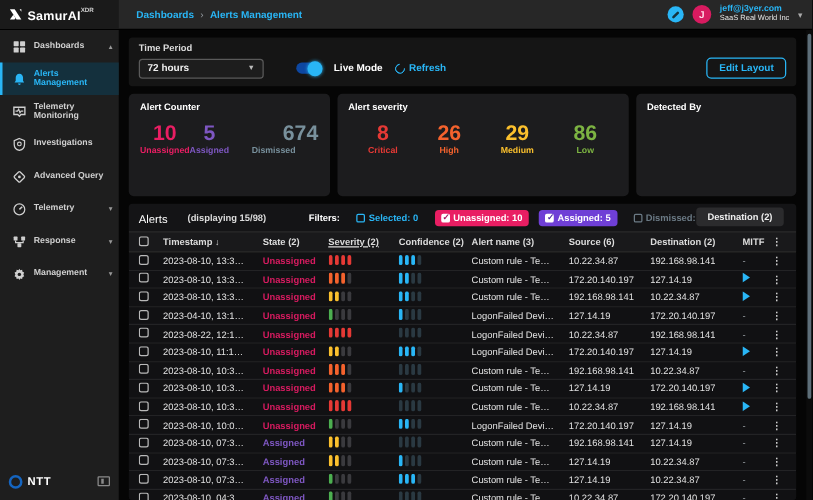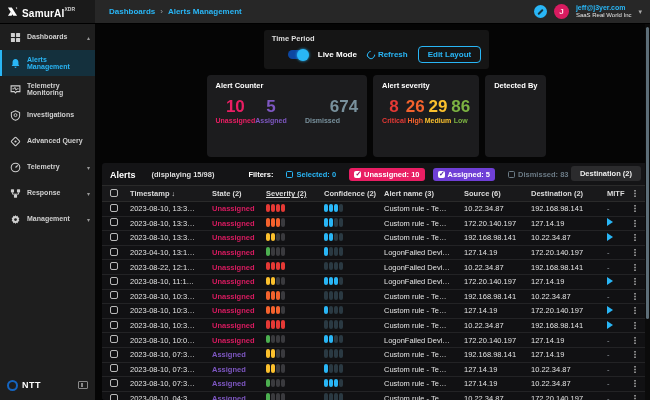--- a/index.html
+++ b/index.html
@@ -41,21 +41,21 @@
   .sb-ch { margin-left:auto; font-size:6px; color:#999; }
   .sb-foot { margin-top:auto; height:30px; display:flex; align-items:center; padding:0 7px; gap:4px; }
   .ntt-ring { width:11px; height:11px; border:2.5px solid #1565c0; border-radius:50%; }
   .ntt-txt { font-size:9px; font-weight:bold; color:#fff; letter-spacing:.5px; }
   .collapse-ic { margin-left:auto; width:10px; height:8px; border:1px solid #8a8a8a; border-radius:1px;
                  position:relative; }
   .collapse-ic::before { content:""; position:absolute; left:2px; top:1px; bottom:1px; width:2px; background:#8a8a8a; }
 
   
   .main { position:absolute; top:24px; left:95px; right:0; bottom:0; background:#050505;
-          padding:6px 0 0 8px; display:flex; flex-direction:column; overflow:hidden;align-items:center; }
+          padding:6px 13px 0 8px; display:flex; flex-direction:column; overflow:hidden; }
 
   
   .controls { background:#151515; border-radius:3px; padding:4px 8px 6px; flex-shrink:0; }
   .tp-label { font-size:7.5px; font-weight:bold; color:#ddd; margin-bottom:3px; }
   .ctl-row { display:flex; align-items:center; gap:10px; }
   .tp-select { width:100px; height:16px; background:#1d1d1d; border:1px solid #5a5a5a; border-radius:3px;
                display:flex; align-items:center; justify-content:space-between; padding:0 6px; cursor:pointer; }
   .tp-val { font-size:8px; font-weight:bold; color:#eee; }
   .tp-caret { font-size:6px; color:#bbb; }
   .toggle { width:20px; height:9px; background:#0d47a1; border-radius:5px; position:relative; margin-left:16px; cursor:pointer; }
@@ -79,21 +79,21 @@
   .stat-num { font-size:17px; font-weight:bold; line-height:1; }
   .stat-lb { font-size:7px; font-weight:bold; }
   .card-counter { flex:1.05; }
   .card-sev { flex:1.85; }
   .card-det { flex:0.95; }
 
   
   .alerts { background:#141416; border-radius:3px; margin-top:6px; flex:1; display:flex;
             flex-direction:column; overflow:hidden; }
   .al-head { display:flex; align-items:center; gap:8px; padding:5px 8px 4px; position:relative; }
-  .al-title { font-size:9px; font-weight:bold; color:#fff; }
+  .al-title { font-size:9px; font-weight:normal; color:#fff; }
   .al-disp { font-size:7.5px; font-weight:bold; color:#ddd; margin-left:8px; }
   .al-filters-lb { font-size:7.5px; font-weight:bold; color:#fff; margin-left:26px; }
   .chip { display:flex; align-items:center; gap:3px; font-size:7.5px; font-weight:bold;
           border-radius:3px; padding:2px 5px; cursor:pointer; }
   .chip .cbx { width:7px; height:7px; border-radius:1.5px; border:1.5px solid; position:relative; }
   .chip.c-cyan { color:#29b6f6; } .chip.c-cyan .cbx { border-color:#29b6f6; }
   .chip.c-gray { color:#6b7a85; } .chip.c-gray .cbx { border-color:#6b7a85; }
   .chip.c-pink { background:#e91e63; color:#fff; }
   .chip.c-purple { background:#6f3fd6; color:#fff; }
   .chip.checked .cbx { background:#fff; border-color:#fff; }
@@ -261,20 +261,24 @@
       <span class="ntt-txt">NTT</span>
       <span class="collapse-ic"></span>
     </div>
   </div>
 
   <div class="main">
 
     <div class="controls">
       <div class="tp-label">Time Period</div>
       <div class="ctl-row">
+        <div class="tp-select">
+          <span class="tp-val">72 hours</span>
+          <span class="tp-caret">▼</span>
+        </div>
         <span class="toggle"></span>
         <span class="live-lb">Live Mode</span>
         <span class="refresh">
           <span class="ref-ic"></span>
           <span class="ref-lb">Refresh</span>
         </span>
         <button class="edit-btn">Edit Layout</button>
       </div>
     </div>
 

